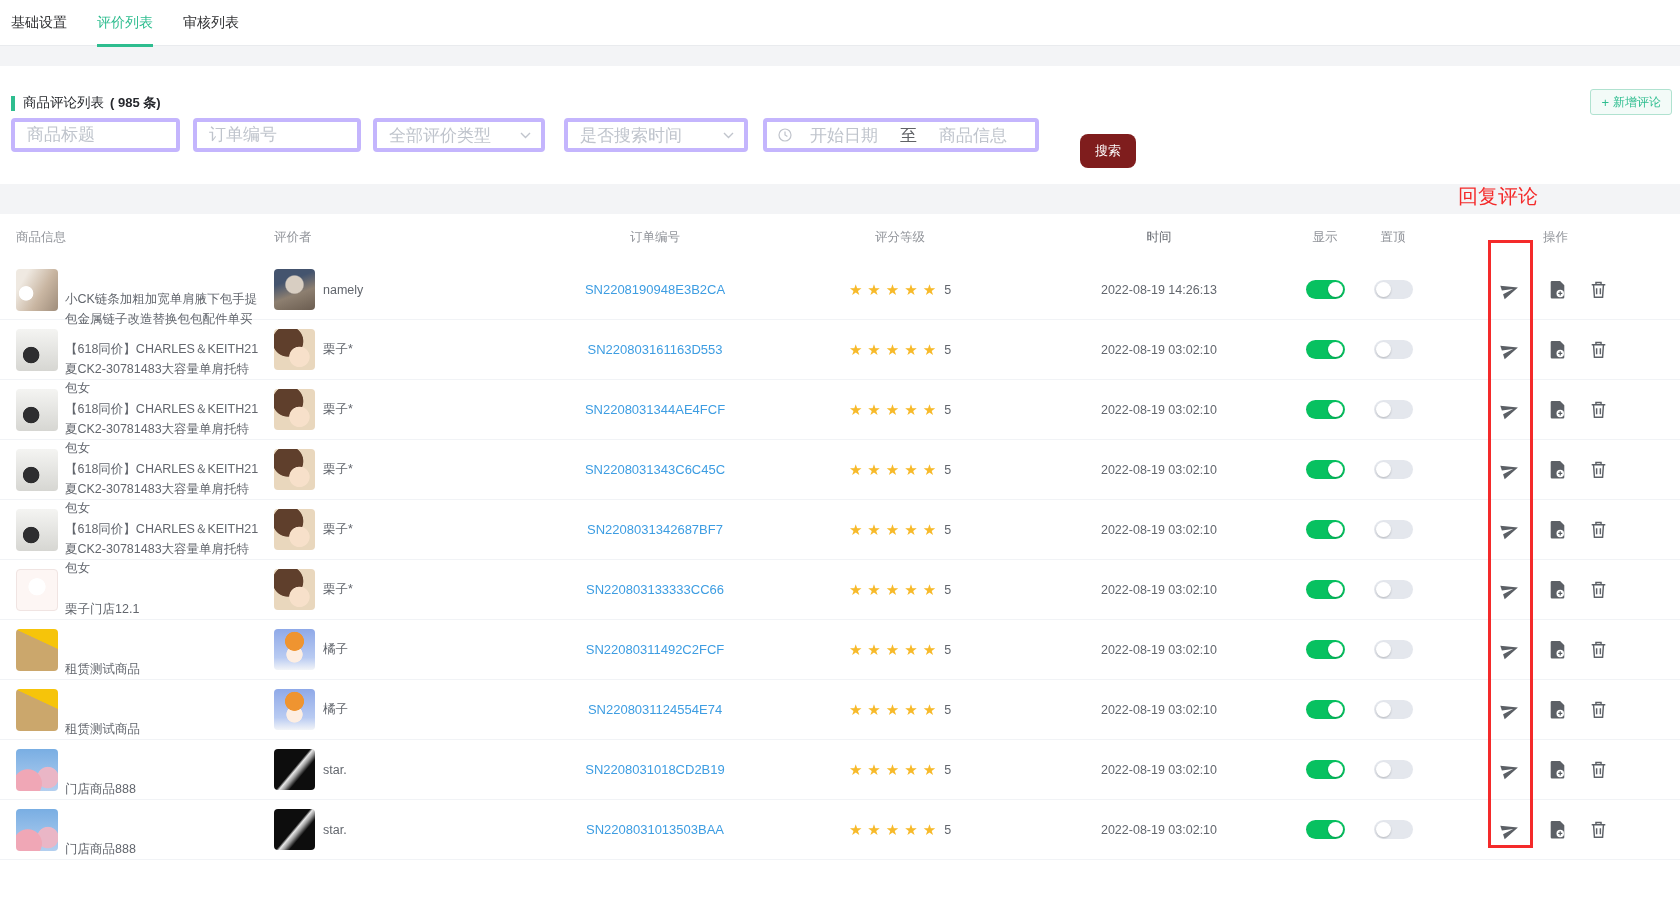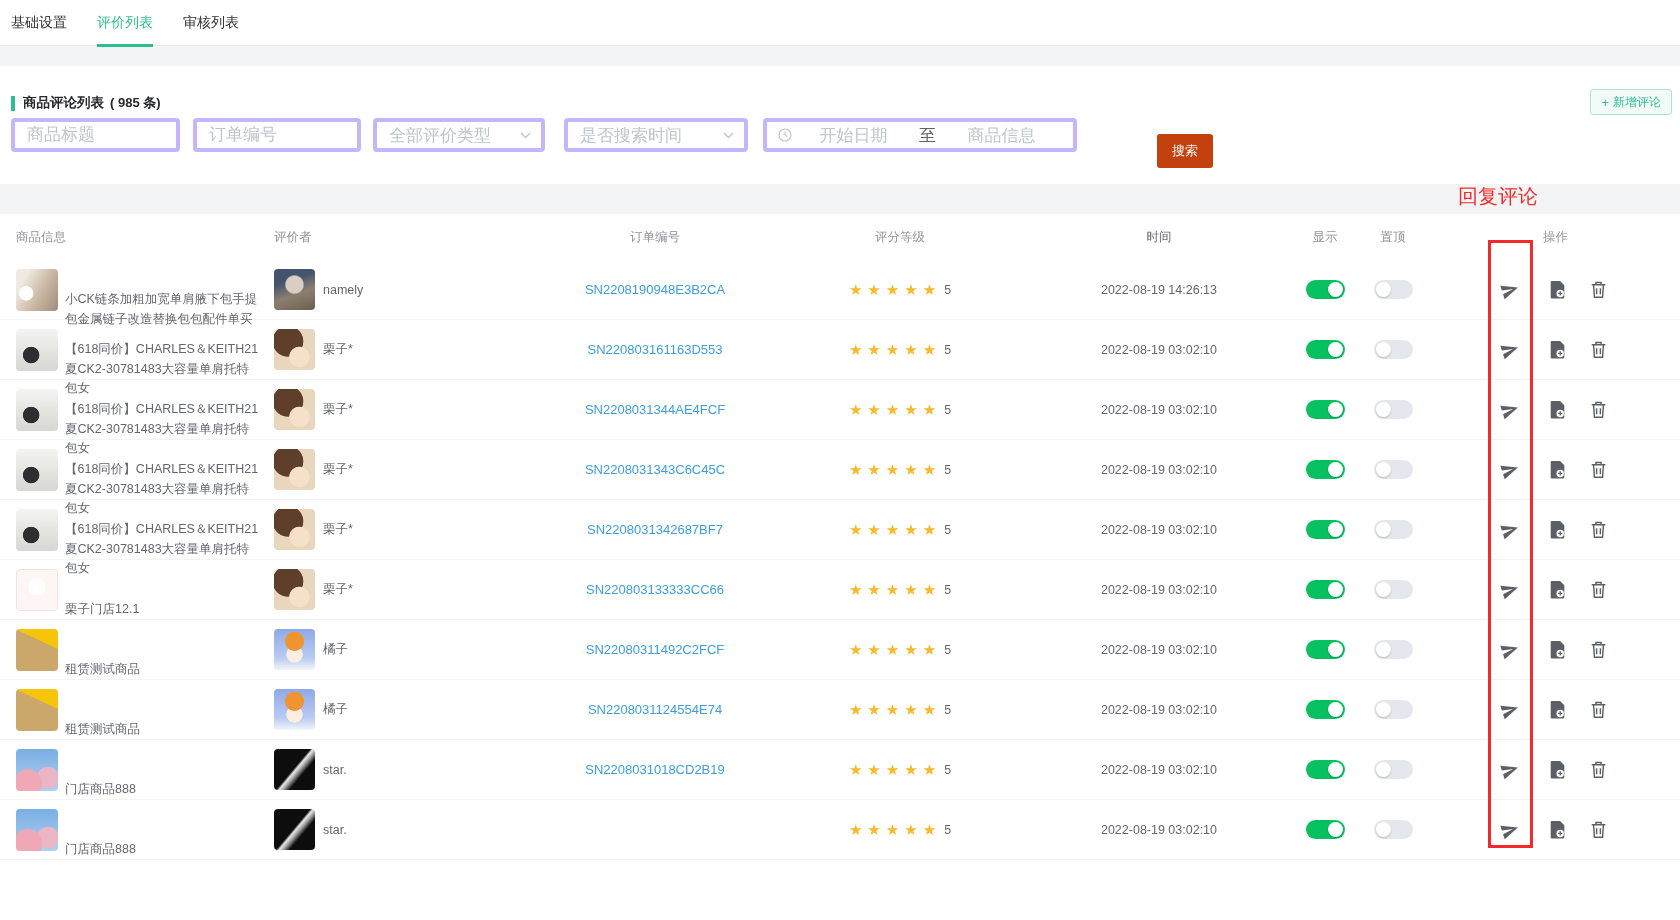--- a/index.html
+++ b/index.html
@@ -15,40 +15,40 @@
   .tabbar { position:absolute; left:0; top:0; width:1680px; height:46px; background:#fff;
             border-bottom:1px solid #e9ebee; display:flex; align-items:center; padding-left:11px; }
   .tab { position:relative; height:46px; display:flex; align-items:center; margin-right:30px;
          font-size:14px; color:#303133; cursor:pointer; }
   .tab.active { color:#2ebd8f; }
   .tab.active::after { content:""; position:absolute; left:0; right:0; bottom:-1px; height:3px; background:#2ebd8f; }
   
   .panel1 { position:absolute; left:0; top:66px; width:1680px; height:118px; background:#fff; }
   .title-row { position:absolute; left:11px; top:28px; display:flex; align-items:center; }
   .title-bar { width:4px; height:15px; background:#2ebd8f; margin-right:8px; }
-  .title-text { font-size:13.5px; font-weight:bold; color:#26282d; }
+  .title-text { font-size:13.5px; font-weight:normal; color:#26282d; }
   .title-count { font-size:13px; font-weight:bold; color:#26282d; margin-left:6px; }
   .add-btn { position:absolute; right:8px; top:23px; height:26px; padding:0 10px; display:flex; align-items:center;
              background:#f3fbf8; border:1px solid #b0e2d0; border-radius:3px; color:#2ebd8f; font-size:12px; cursor:pointer; }
   .add-btn .plus { margin-right:4px; font-size:13px; }
   .f-input, .f-select, .f-date { position:absolute; top:52px; height:34px; background:#fff;
              border:4px solid #c4b5fd; border-radius:4px; font-size:17px; }
   .f-input { padding-left:12px; color:#606266; }
   .f-input::placeholder { color:#bfc4cc; }
   #f-title { left:11px; width:169px; }
   #f-order { left:193px; width:168px; }
   .f-select { display:flex; align-items:center; justify-content:space-between; padding:0 10px 0 12px;
               color:#bfc4cc; cursor:pointer; }
   #f-type { left:373px; width:172px; }
   #f-time { left:564px; width:184px; }
-  .f-date { left:763px; width:314px; display:flex; align-items:center; padding:0 10px 0 11px; cursor:pointer; }
+  .f-date { left:763px; width:276px; display:flex; align-items:center; padding:0 10px 0 11px; cursor:pointer; }
   .f-date .ph { color:#bfc4cc; flex:1; text-align:center; }
   .f-date .to { color:#606266; padding:0 4px; }
-  .search-btn { position:absolute; left:1157px; top:68px; width:56px; height:34px; background:#c2410c;
-                border:none; border-radius:3px; color:#fff; font-size:13px; cursor:pointer; }
+  .search-btn { position:absolute; left:1080px; top:68px; width:56px; height:34px; background:#7f1d1d;
+                border:none; border-radius:8px; color:#fff; font-size:13px; cursor:pointer; }
   
   .panel2 { position:absolute; left:0; top:214px; width:1680px; height:706px; background:#fff; }
   .thead { position:relative; height:46px; font-size:12.5px; color:#909399; }
   .cell { position:absolute; top:0; height:100%; display:flex; align-items:center; }
   .c-product { left:16px;  width:245px; }
   .c-reviewer{ left:274px; width:150px; }
   .c-order   { left:540px; width:230px; justify-content:center; }
   .c-rating  { left:830px; width:140px; justify-content:center; }
   .c-time    { left:1079px;width:160px; justify-content:center; }
   .c-show    { left:1300px;width:50px;  justify-content:center; }
@@ -577,20 +577,23 @@
 
   <div class="trow">
     <div class="cell c-product">
       <div class="pimg img-sky"></div>
       <div class="pname">门店商品888</div>
     </div>
     <div class="cell c-reviewer">
       <div class="avatar av-dark"></div>
       <div class="rname">star.</div>
     </div>
+    <div class="cell c-order">
+      <a class="olink">SN2208031013503BAA</a>
+    </div>
     <div class="cell c-rating">
       <span class="stars">★★★★★</span>
       <span class="rcount">5</span>
     </div>
     <div class="cell c-time">2022-08-19 03:02:10</div>
     <div class="cell c-show">
       <div class="toggle on">
             <div class="knob"></div>
           </div>
     </div>

